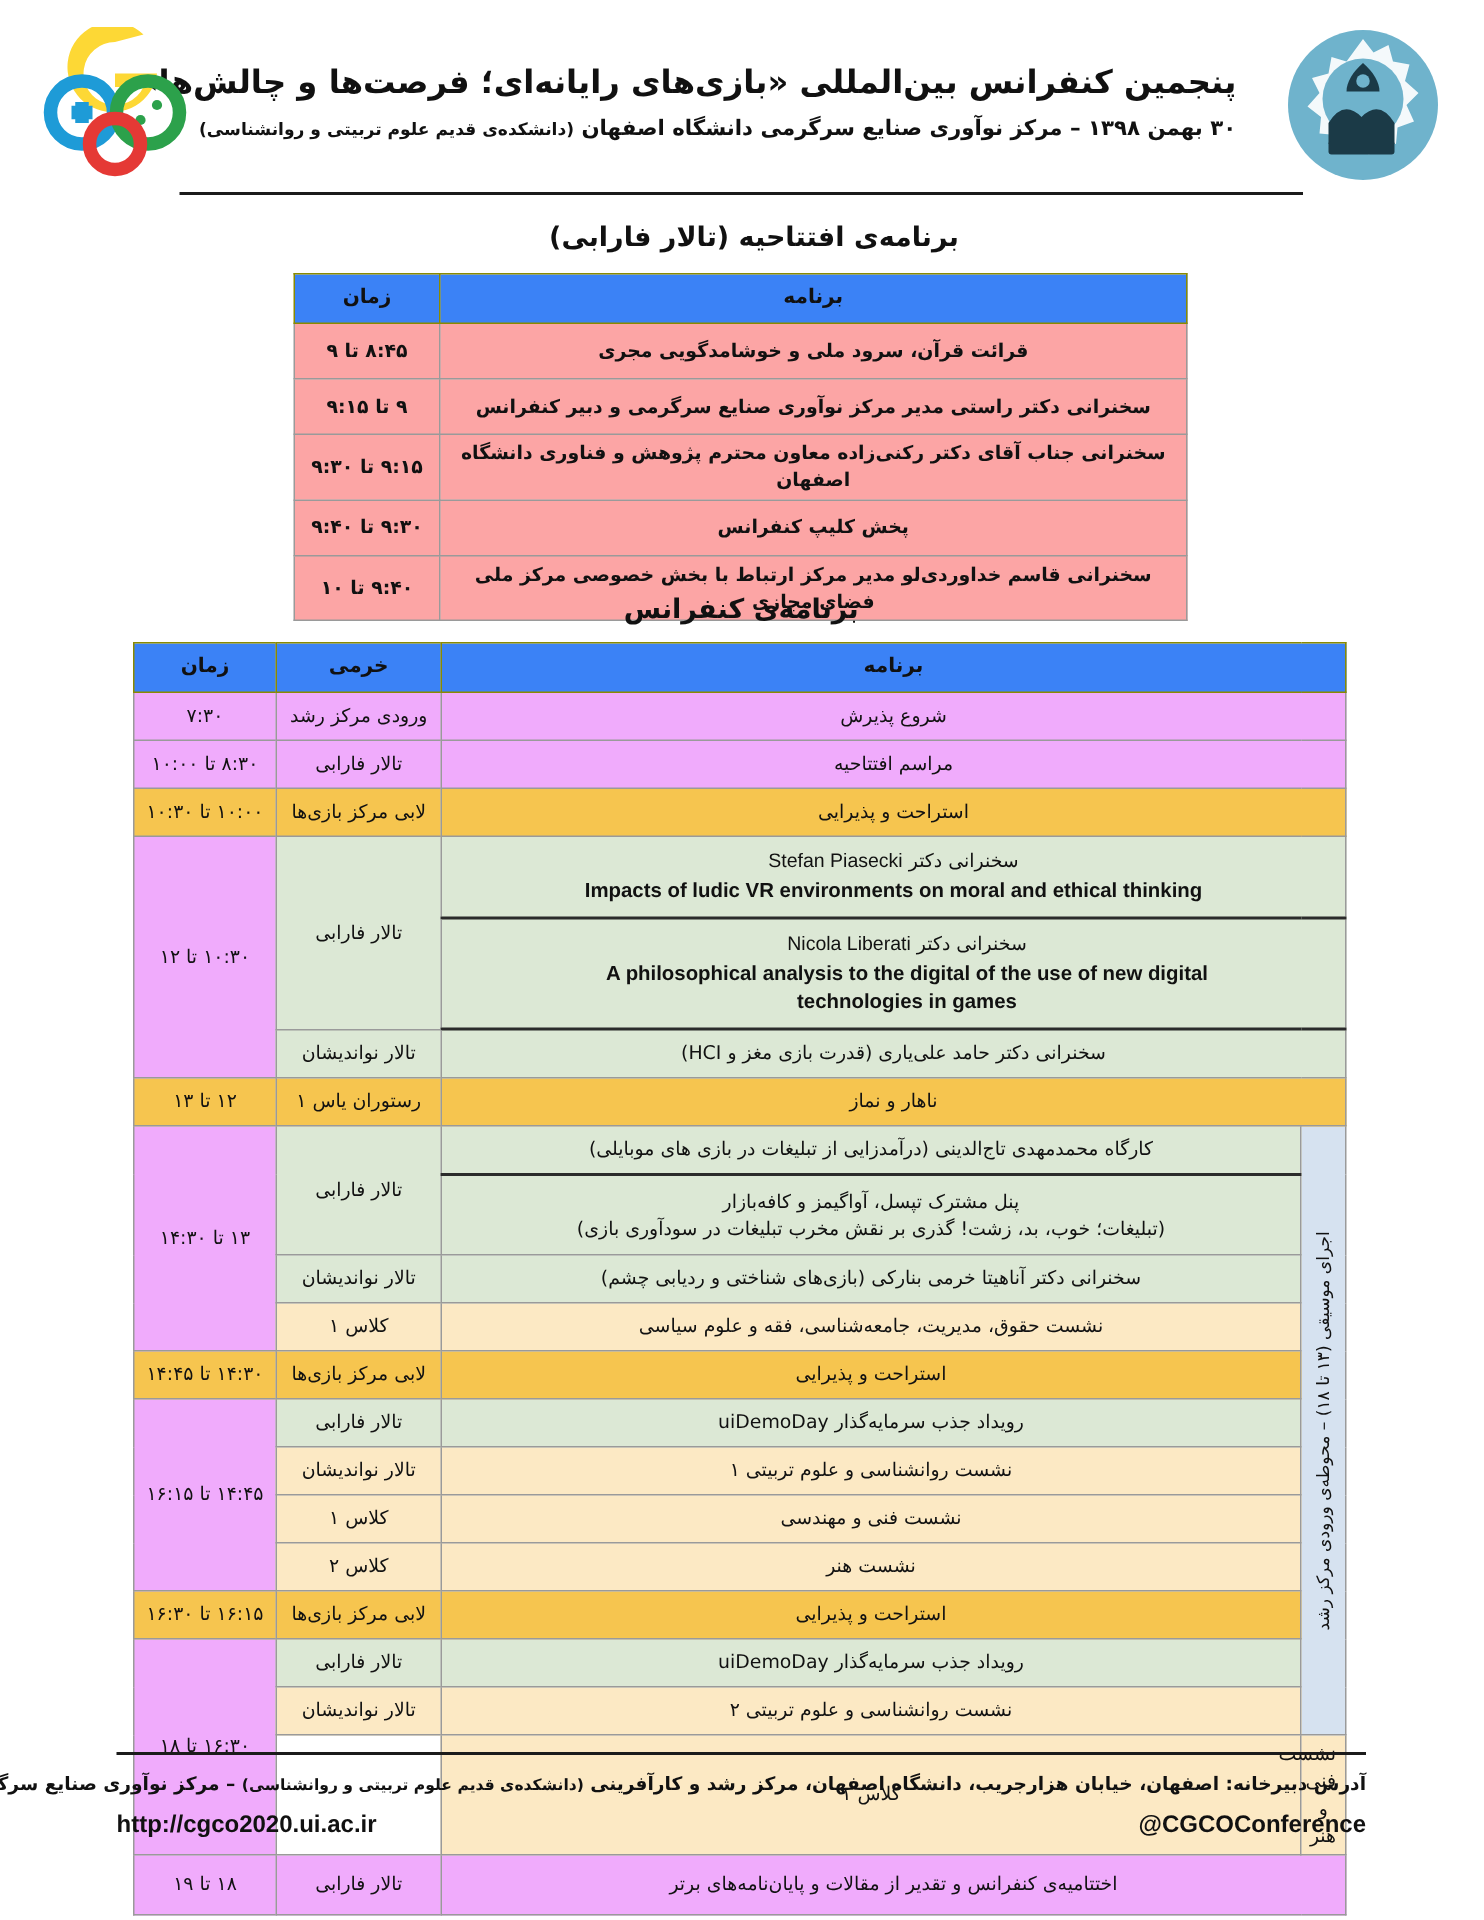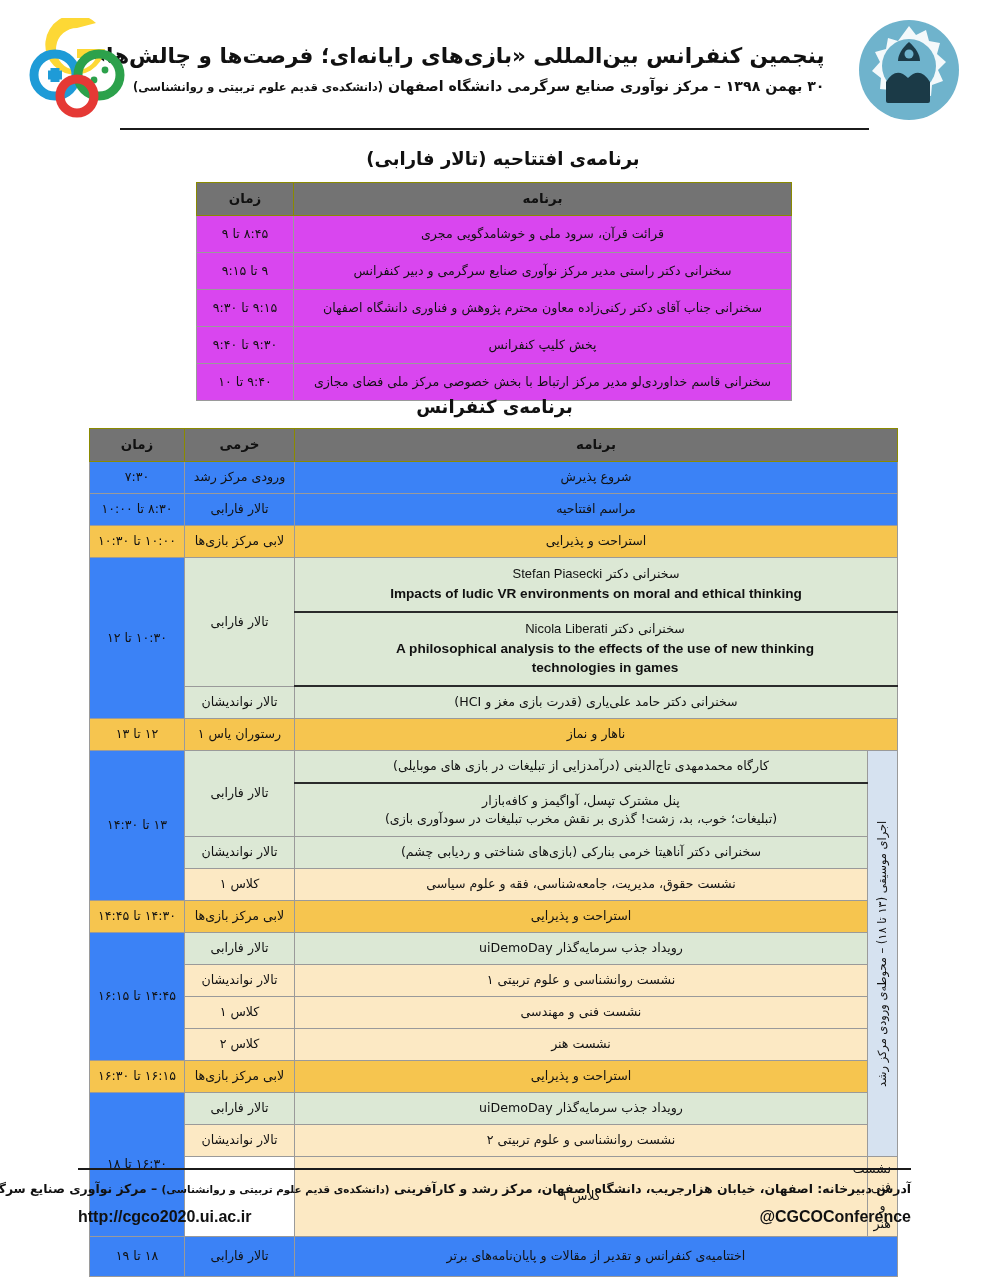--- a/index.html
+++ b/index.html
@@ -57,47 +57,47 @@
   table{border-collapse:collapse;table-layout:fixed;}
   td,th{
     border:1px solid #9a9a9a;
     padding:3px 6px;
     font-size:12.6px;
     vertical-align:middle;
     text-align:center;
     line-height:1.45;
   }
   .hdr{
-    background:#737373;font-weight:bold;font-size:13.4px;
+    background:#3b82f6;font-weight:bold;font-size:13.4px;
     border:1px solid #8a8a00;
     height:26px;
   }
 
   
   #table1{
     position:absolute;top:182px;right:197px;
     width:595px;
   }
-  #table1 td{height:30px;background:#d946ef;}
+  #table1 td{height:30px;background:#fca5a5;font-weight:bold;}
   #table1 .c-prog{width:498px;}
   #table1 .c-time{width:97px;}
 
   
   #table2{
     position:absolute;top:428px;right:91px;
     width:808px;
   }
   #table2 td{height:25px;}
   .col-side{width:30px;}
   .col-prog{width:573px;}
   .col-place{width:110px;}
   .col-time{width:95px;}
 
   
-  .white{background:#3b82f6;margin-top:44px;}
+  .white{background:#f0abfc;margin-top:44px;}
   .orange{background:#F6C54F;}
   .cream{background:#FCE9C4;}
   .green{background:#DCE8D5;}
   .blue{background:#D6E2F0;}
 
   .en{font-family:"Liberation Sans",sans-serif;font-weight:bold;font-size:13.6px;direction:ltr;}
   .en-name{font-family:"Liberation Sans",sans-serif;font-weight:normal;font-size:13px;}
   .mix{direction:rtl;}
   .thick-bottom{border-bottom:2px solid #2b2b2b;}
 
@@ -257,21 +257,21 @@
       </td>
       <td class="green" rowspan="2">تالار فارابی</td>
       <td class="white" rowspan="3">۱۰:۳۰ تا ۱۲</td>
     </tr>
     <tr>
       <td class="green thick-bottom" colspan="2" style="height:66px;padding-left:24px;">
         <div class="mix">
           <span>سخنرانی دکتر</span>
           <span class="en-name">Nicola Liberati</span>
         </div>
-        <div class="en" style="padding:0 52px;">A philosophical analysis to the effects of the use of new thinking technologies in games</div>
+        <div class="en" style="padding:0 52px;">A philosophical analysis to the digital of the use of new digital technologies in games</div>
       </td>
     </tr>
     <tr>
       <td class="green" colspan="2">سخنرانی دکتر حامد علی‌یاری (قدرت بازی مغز و HCI)</td>
       <td class="green">تالار نواندیشان</td>
     </tr>
 
     <tr>
       <td class="orange" colspan="2">ناهار و نماز</td>
       <td class="orange">رستوران یاس ۱</td>

